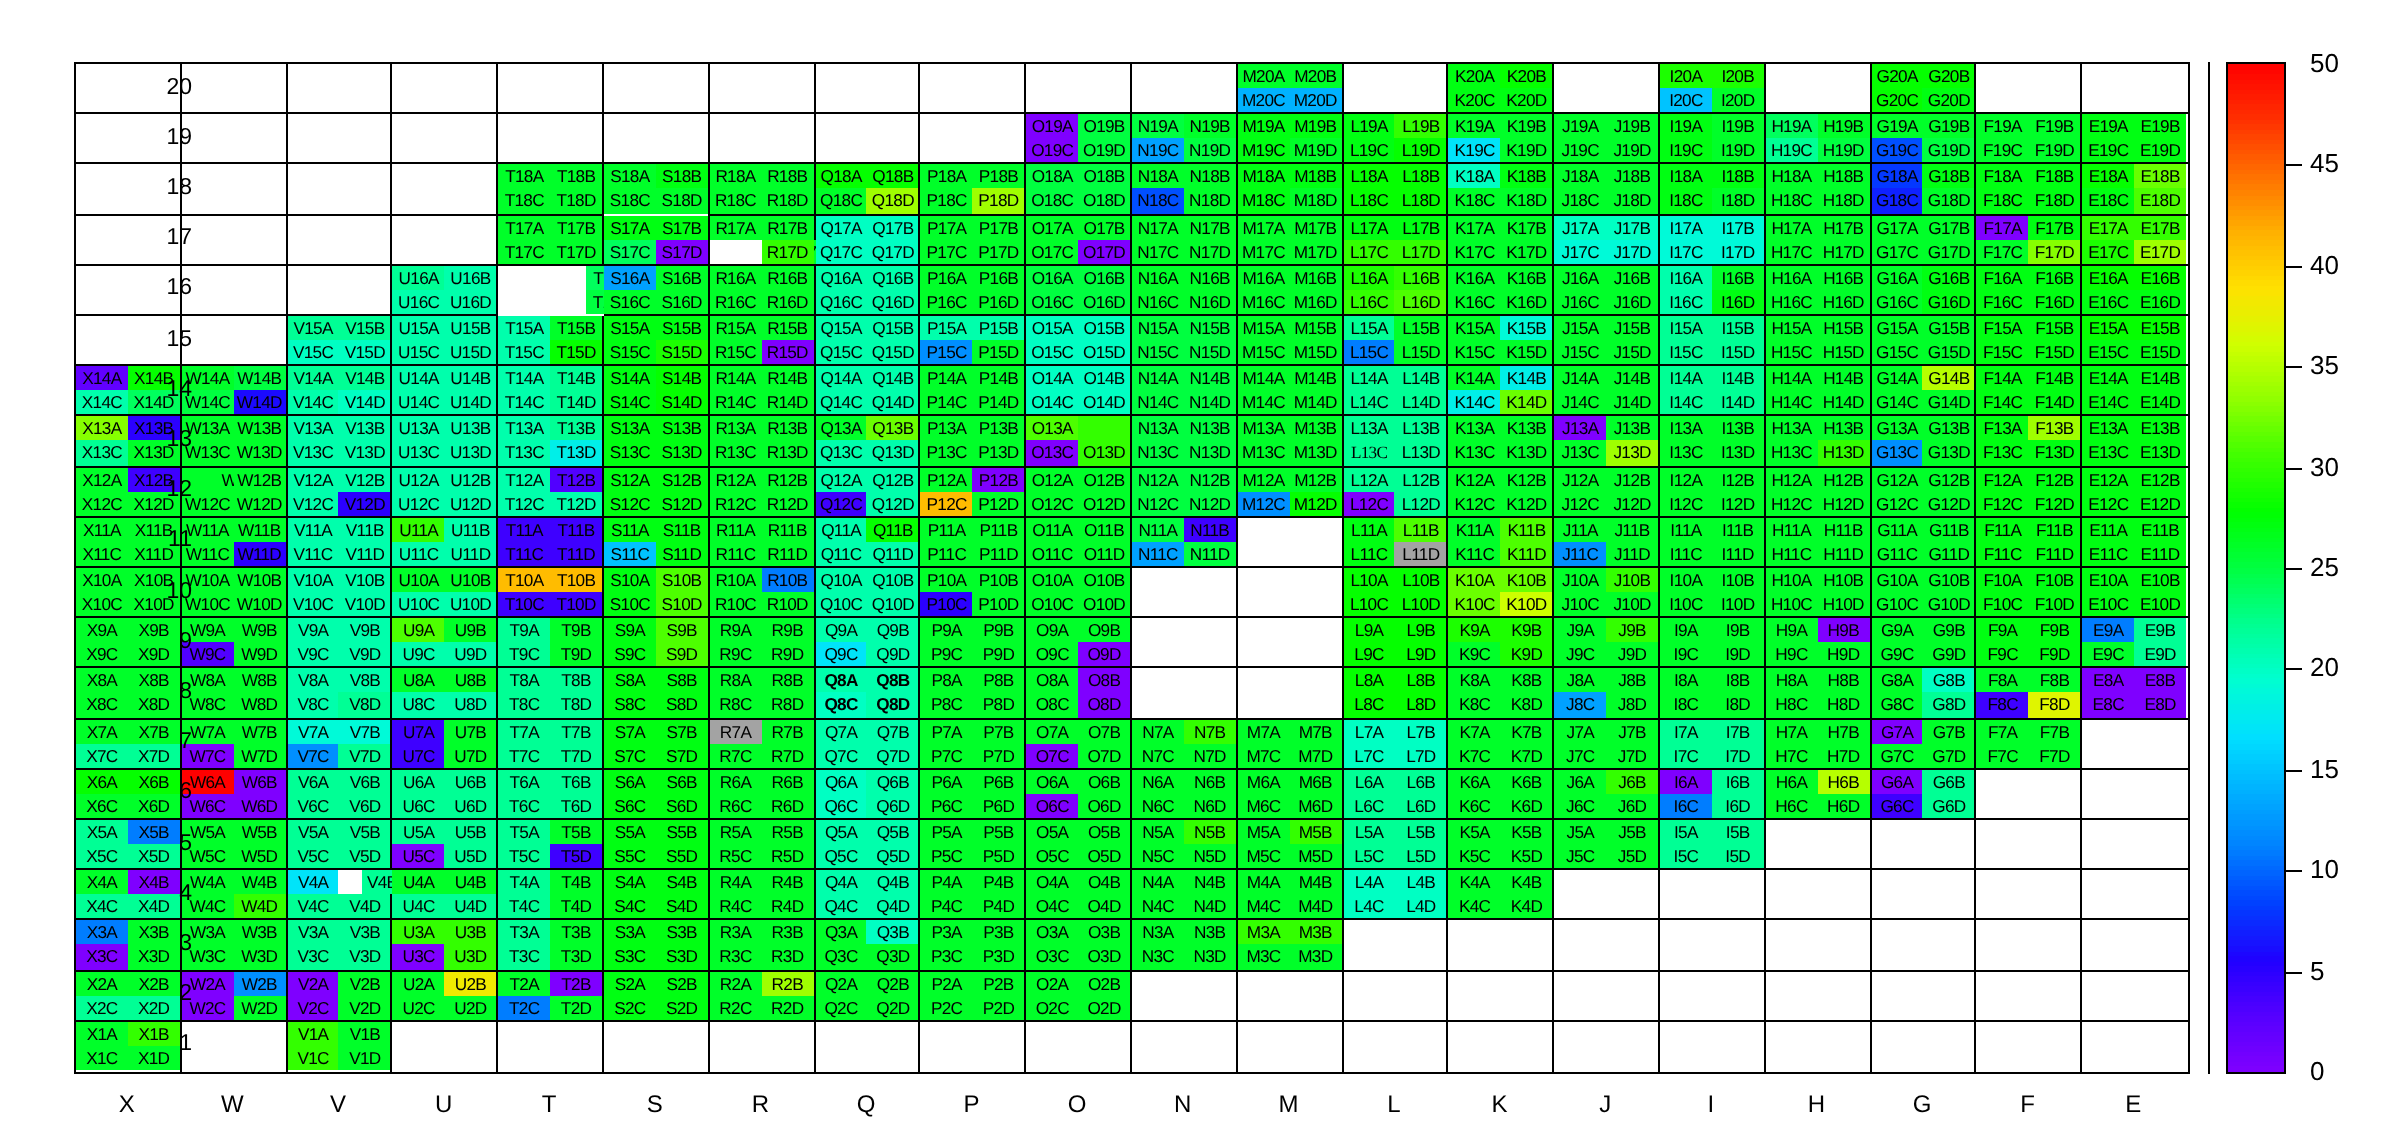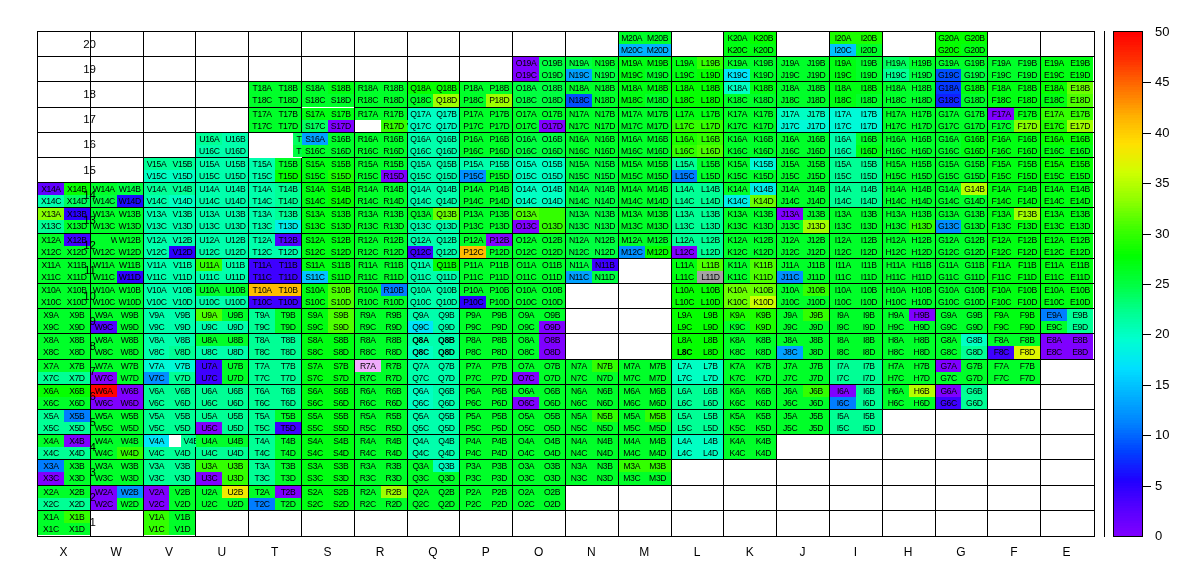--- a/index.html
+++ b/index.html
@@ -911,21 +911,21 @@
           <div class="sub" style="left: 0px; top: 12.1px; width: 25.9px; height: 12.1px; background: rgb(0, 255, 41);">R9C</div>
           <div class="sub" style="left: 25.9px; top: 12.1px; width: 25.9px; height: 12.1px; background: rgb(0, 255, 41);">R9D</div>
         </div>
         <div class="cell" style="left: 316.8px; top: 302.4px; width: 52.8px; height: 25.2px;">
           <div class="sub" style="left: 0px; top: 0px; width: 25.9px; height: 12.1px; background: rgb(0, 255, 41);">R8A</div>
           <div class="sub" style="left: 25.9px; top: 0px; width: 25.9px; height: 12.1px; background: rgb(0, 255, 41);">R8B</div>
           <div class="sub" style="left: 0px; top: 12.1px; width: 25.9px; height: 12.1px; background: rgb(0, 255, 41);">R8C</div>
           <div class="sub" style="left: 25.9px; top: 12.1px; width: 25.9px; height: 12.1px; background: rgb(0, 255, 41);">R8D</div>
         </div>
         <div class="cell" style="left: 316.8px; top: 327.6px; width: 52.8px; height: 25.2px;">
-          <div class="sub" style="left: 0px; top: 0px; width: 25.9px; height: 12.1px; background: #f0abfc;">R7A</div>
+          <div class="sub" style="left: 0px; top: 0px; width: 25.9px; height: 12.1px; background: #a3a3a3;">R7A</div>
           <div class="sub" style="left: 25.9px; top: 0px; width: 25.9px; height: 12.1px; background: rgb(0, 255, 41);">R7B</div>
           <div class="sub" style="left: 0px; top: 12.1px; width: 25.9px; height: 12.1px; background: rgb(0, 255, 41);">R7C</div>
           <div class="sub" style="left: 25.9px; top: 12.1px; width: 25.9px; height: 12.1px; background: rgb(0, 255, 41);">R7D</div>
         </div>
         <div class="cell" style="left: 316.8px; top: 352.8px; width: 52.8px; height: 25.2px;">
           <div class="sub" style="left: 0px; top: 0px; width: 25.9px; height: 12.1px; background: rgb(0, 255, 41);">R6A</div>
           <div class="sub" style="left: 25.9px; top: 0px; width: 25.9px; height: 12.1px; background: rgb(0, 255, 41);">R6B</div>
           <div class="sub" style="left: 0px; top: 12.1px; width: 25.9px; height: 12.1px; background: rgb(0, 255, 41);">R6C</div>
           <div class="sub" style="left: 25.9px; top: 12.1px; width: 25.9px; height: 12.1px; background: rgb(0, 255, 41);">R6D</div>
         </div>
@@ -1487,21 +1487,21 @@
         </div>
         <div class="cell" style="left: 633.6px; top: 151.2px; width: 52.8px; height: 25.2px;">
           <div class="sub" style="left: 0px; top: 0px; width: 25.9px; height: 12.1px; background: rgb(0, 255, 149);">L14A</div>
           <div class="sub" style="left: 25.9px; top: 0px; width: 25.9px; height: 12.1px; background: rgb(0, 255, 149);">L14B</div>
           <div class="sub" style="left: 0px; top: 12.1px; width: 25.9px; height: 12.1px; background: rgb(0, 255, 149);">L14C</div>
           <div class="sub" style="left: 25.9px; top: 12.1px; width: 25.9px; height: 12.1px; background: rgb(0, 255, 149);">L14D</div>
         </div>
         <div class="cell" style="left: 633.6px; top: 176.4px; width: 52.8px; height: 25.2px;">
           <div class="sub" style="left: 0px; top: 0px; width: 25.9px; height: 12.1px; background: rgb(0, 255, 149);">L13A</div>
           <div class="sub" style="left: 25.9px; top: 0px; width: 25.9px; height: 12.1px; background: rgb(0, 255, 149);">L13B</div>
-          <div class="sub" style="left: 0px; top: 12.1px; width: 25.9px; height: 12.1px; background: rgb(0, 255, 149);">L13C</div>
+          <div class="sub" style="left: 0px; top: 12.1px; width: 25.9px; height: 12.1px; background: rgb(0, 255, 149); font-family: Liberation Serif, serif;">L13C</div>
           <div class="sub" style="left: 25.9px; top: 12.1px; width: 25.9px; height: 12.1px; background: rgb(0, 255, 149);">L13D</div>
         </div>
         <div class="cell" style="left: 633.6px; top: 201.6px; width: 52.8px; height: 25.2px;">
           <div class="sub" style="left: 0px; top: 0px; width: 25.9px; height: 12.1px; background: rgb(0, 255, 149);">L12A</div>
           <div class="sub" style="left: 25.9px; top: 0px; width: 25.9px; height: 12.1px; background: rgb(0, 255, 149);">L12B</div>
           <div class="sub" style="left: 0px; top: 12.1px; width: 25.9px; height: 12.1px; background: rgb(127, 0, 255);">L12C</div>
           <div class="sub" style="left: 25.9px; top: 12.1px; width: 25.9px; height: 12.1px; background: rgb(0, 255, 149);">L12D</div>
         </div>
         <div class="cell" style="left: 633.6px; top: 226.8px; width: 52.8px; height: 25.2px;">
           <div class="sub" style="left: 0px; top: 0px; width: 25.9px; height: 12.1px; background: rgb(0, 255, 18);">L11A</div>
@@ -1517,21 +1517,21 @@
         </div>
         <div class="cell" style="left: 633.6px; top: 277.2px; width: 52.8px; height: 25.2px;">
           <div class="sub" style="left: 0px; top: 0px; width: 25.9px; height: 12.1px; background: rgb(5, 255, 0);">L9A</div>
           <div class="sub" style="left: 25.9px; top: 0px; width: 25.9px; height: 12.1px; background: rgb(5, 255, 0);">L9B</div>
           <div class="sub" style="left: 0px; top: 12.1px; width: 25.9px; height: 12.1px; background: rgb(5, 255, 0);">L9C</div>
           <div class="sub" style="left: 25.9px; top: 12.1px; width: 25.9px; height: 12.1px; background: rgb(5, 255, 0);">L9D</div>
         </div>
         <div class="cell" style="left: 633.6px; top: 302.4px; width: 52.8px; height: 25.2px;">
           <div class="sub" style="left: 0px; top: 0px; width: 25.9px; height: 12.1px; background: rgb(5, 255, 0);">L8A</div>
           <div class="sub" style="left: 25.9px; top: 0px; width: 25.9px; height: 12.1px; background: rgb(5, 255, 0);">L8B</div>
-          <div class="sub" style="left: 0px; top: 12.1px; width: 25.9px; height: 12.1px; background: rgb(5, 255, 0); font-weight: bold;">L8C</div>
+          <div class="sub" style="left: 0px; top: 12.1px; width: 25.9px; height: 12.1px; background: rgb(5, 255, 0);">L8C</div>
           <div class="sub" style="left: 25.9px; top: 12.1px; width: 25.9px; height: 12.1px; background: rgb(5, 255, 0);">L8D</div>
         </div>
         <div class="cell" style="left: 633.6px; top: 327.6px; width: 52.8px; height: 25.2px;">
           <div class="sub" style="left: 0px; top: 0px; width: 25.9px; height: 12.1px; background: rgb(0, 255, 195);">L7A</div>
           <div class="sub" style="left: 25.9px; top: 0px; width: 25.9px; height: 12.1px; background: rgb(0, 255, 195);">L7B</div>
           <div class="sub" style="left: 0px; top: 12.1px; width: 25.9px; height: 12.1px; background: rgb(0, 255, 195);">L7C</div>
           <div class="sub" style="left: 25.9px; top: 12.1px; width: 25.9px; height: 12.1px; background: rgb(0, 255, 195);">L7D</div>
         </div>
         <div class="cell" style="left: 633.6px; top: 352.8px; width: 52.8px; height: 25.2px;">
           <div class="sub" style="left: 0px; top: 0px; width: 25.9px; height: 12.1px; background: rgb(0, 255, 149);">L6A</div>

